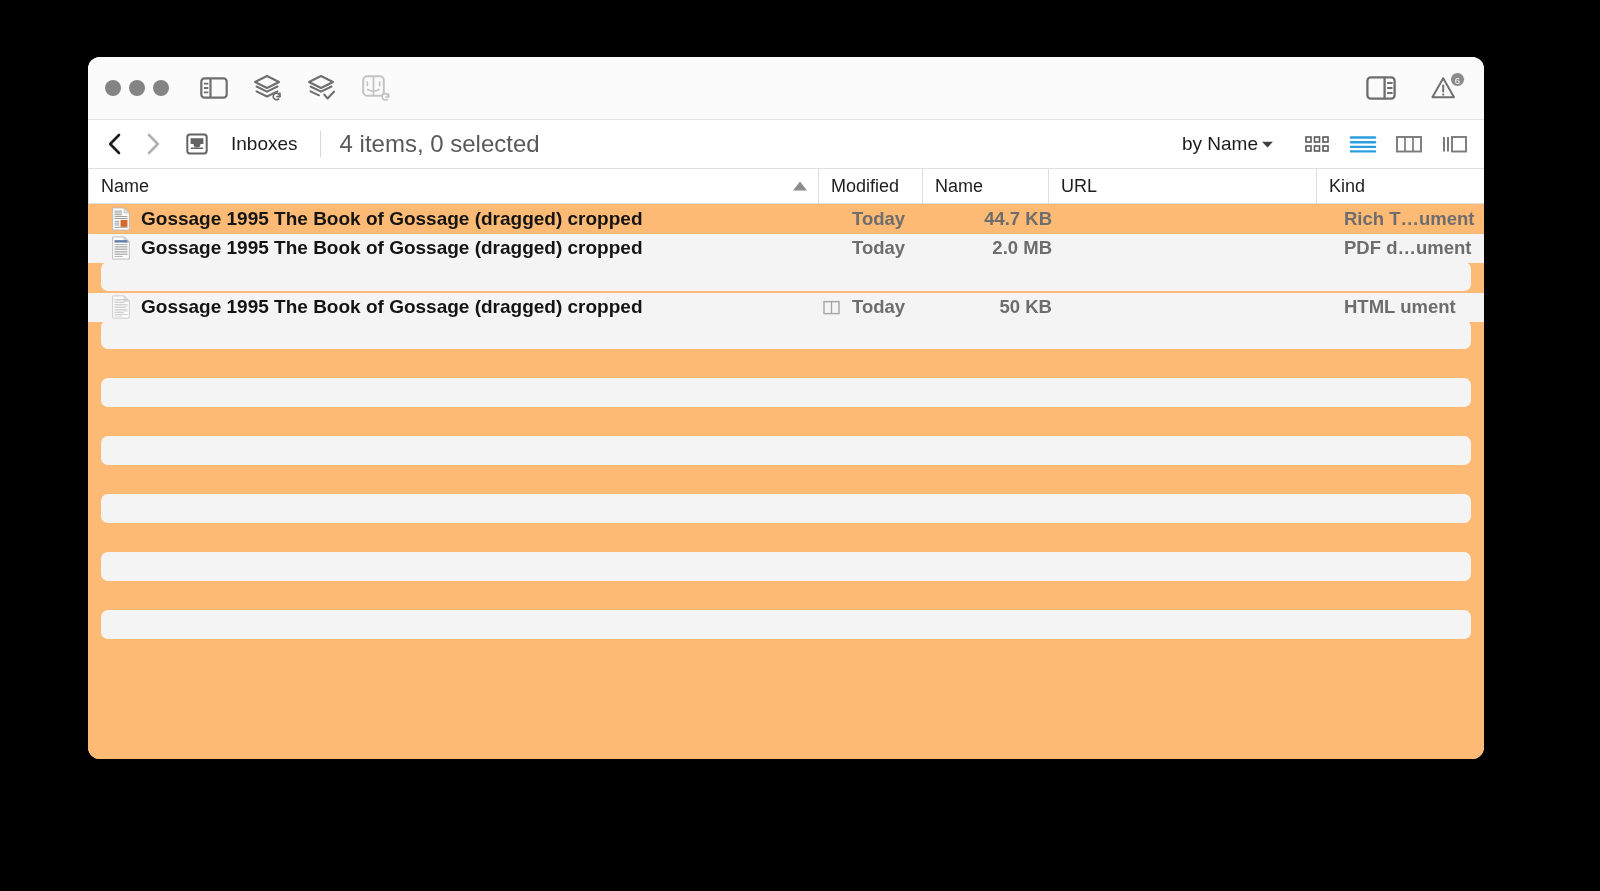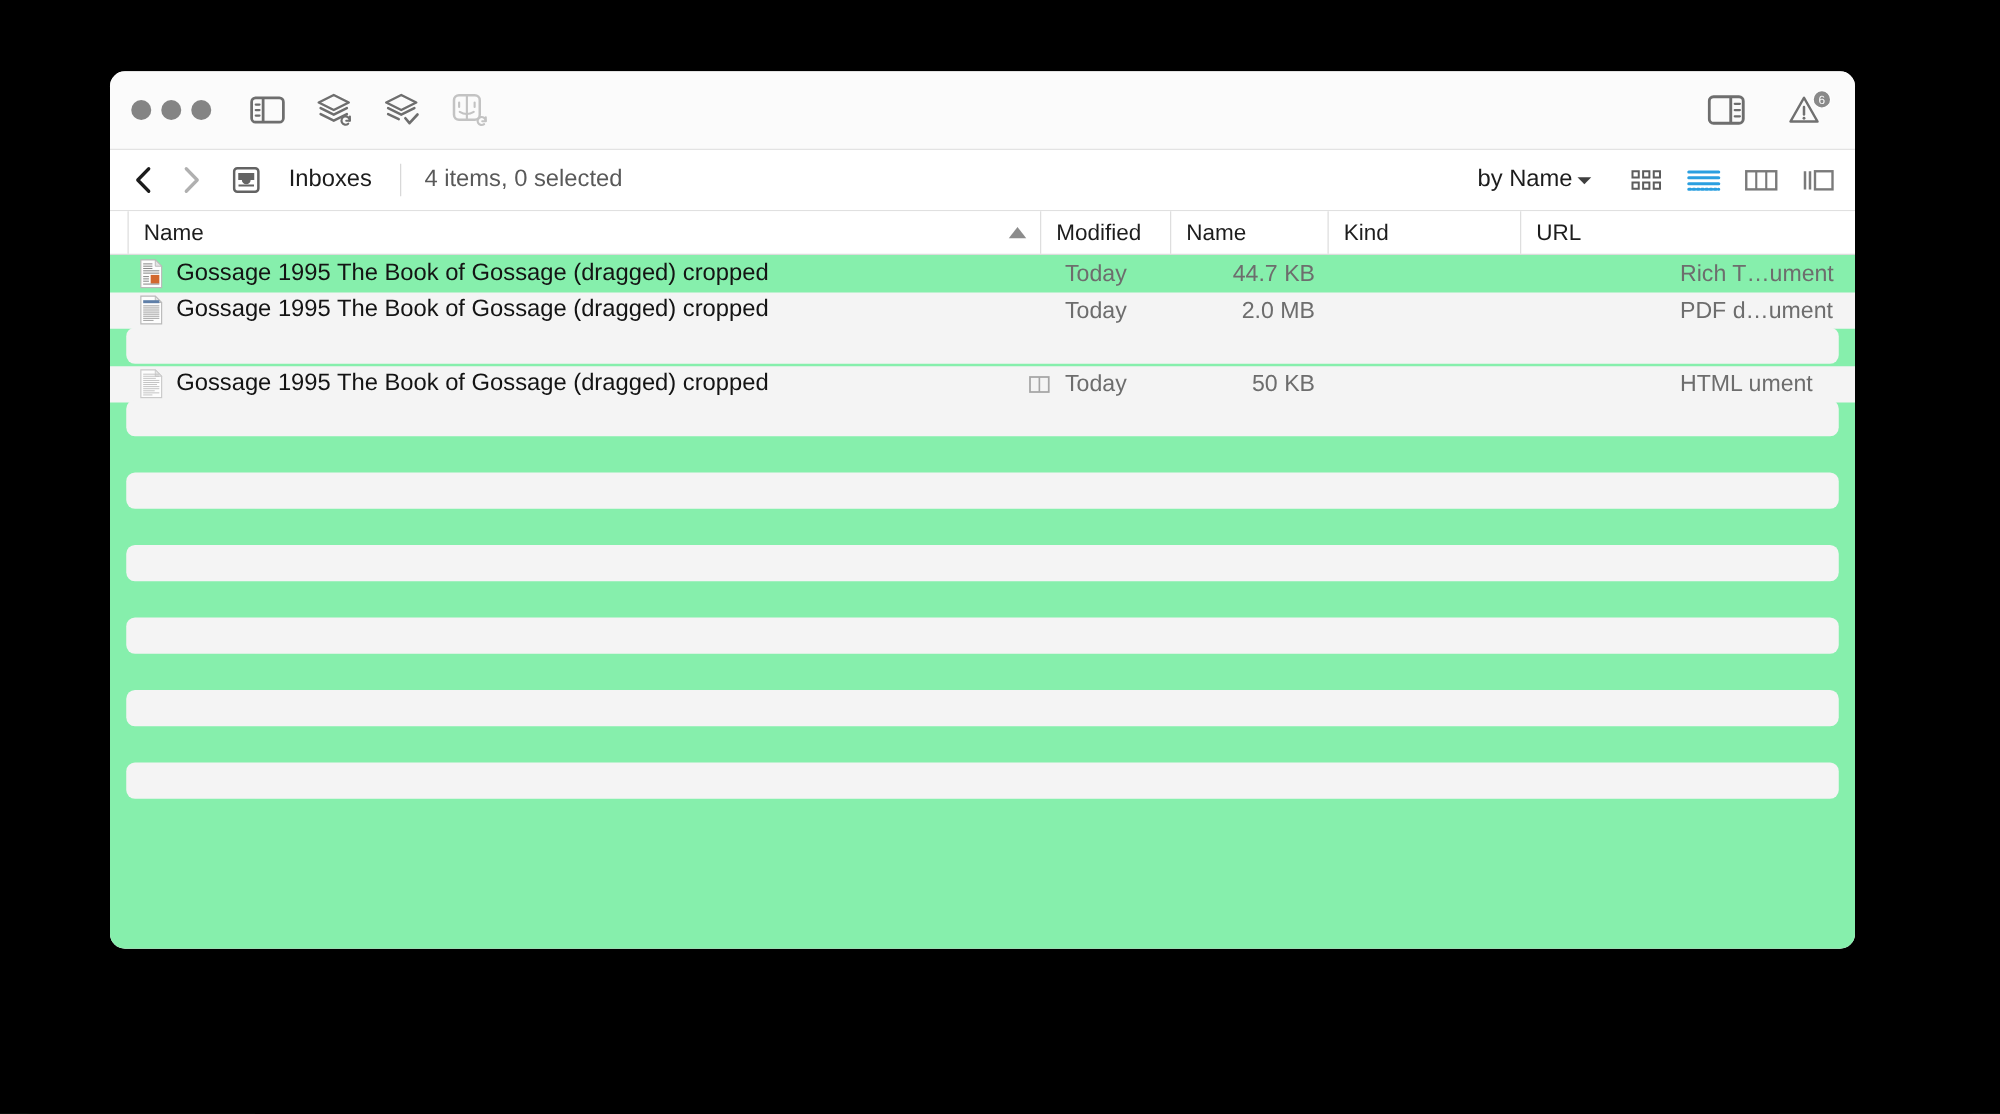--- a/index.html
+++ b/index.html
@@ -151,21 +151,21 @@
     font-family: "Liberation Sans", sans-serif;
   }
 
   .sep-v {
     width: 1px;
     height: 26px;
     background: #d8d8d8;
   }
 
   .status-text {
-    font-size: 19px;
+    font-size: 24px;
     color: #595959;
     padding-left: 19px;
     font-family: "Liberation Sans", sans-serif;
   }
 
   .nav-right {
     position: absolute;
     right: 14px; top: 0; bottom: 0;
     display: flex; align-items: center; gap: 0;
   }
@@ -181,21 +181,20 @@
 
   
   .col-header {
     height: 35px;
     flex: 0 0 35px;
     background: #ffffff;
     border-bottom: 1px solid #dcdcdc;
     display: flex;
     align-items: stretch;
     position: relative;
-    padding-left: 14px;
   }
   .col {
     position: relative;
     display: flex;
     align-items: center;
     font-size: 18px;
     color: #1d1d1d;
     border-left: 1px solid #dedede;
     padding-left: 12px;
     font-family: "Liberation Sans", sans-serif;
@@ -204,23 +203,24 @@
   .sort-tri {
     position: absolute;
     right: 10px;
     top: 50%;
     transform: translateY(-50%);
   }
 
   
   .list-area {
     flex: 1 1 auto;
-    background: #86efac;
+    background: #fdba74;
     position: relative;
     overflow: hidden;
+    font-weight: bold;
   }
 
   .row {
     height: 29.5px;
     display: flex;
     align-items: center;
     position: relative;
     font-family: "Liberation Sans", sans-serif;
   }
   .row.alt { background: #f4f4f4; }
@@ -433,25 +433,25 @@
         <svg class="sort-tri" width="16" height="11" viewBox="0 0 16 11">
           <path d="M8 1 L15 10 L1 10 Z" fill="#8c8c8c"></path>
         </svg>
       </div>
       <div class="col" style="width:104px">
         <span>Modified</span>
       </div>
       <div class="col" style="width:126px">
         <span>Name</span>
       </div>
+      <div class="col" style="width:268px">
+        <span>URL</span>
+      </div>
       <div class="col" style="flex:1">
         <span>Kind</span>
-      </div>
-      <div class="col" style="width:268px">
-        <span>URL</span>
       </div>
     </div>
 
     <div class="list-area">
 
       <div class="row">
         <div class="cell c-name" style="width:728px">
           <svg class="file-icon" viewBox="0 0 22 26">
             <path d="M2 1 h12.5 L20 6.5 V25 H2 Z" fill="#fdfdfd" stroke="#b9b9b9" stroke-width="1"></path>
             <path d="M14.5 1 L20 6.5 h-5.5 Z" fill="#e3e3e3" stroke="#b9b9b9" stroke-width="0.8"></path>

